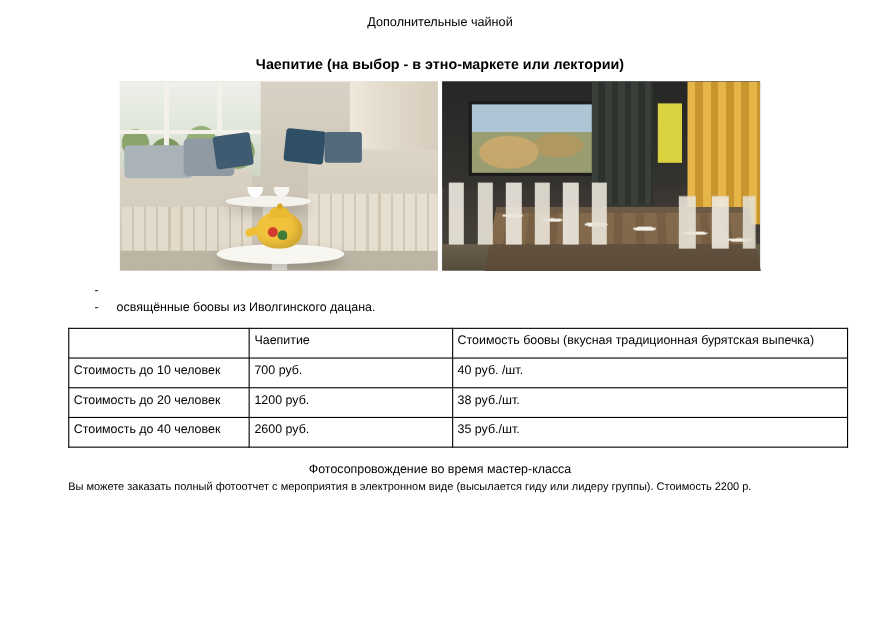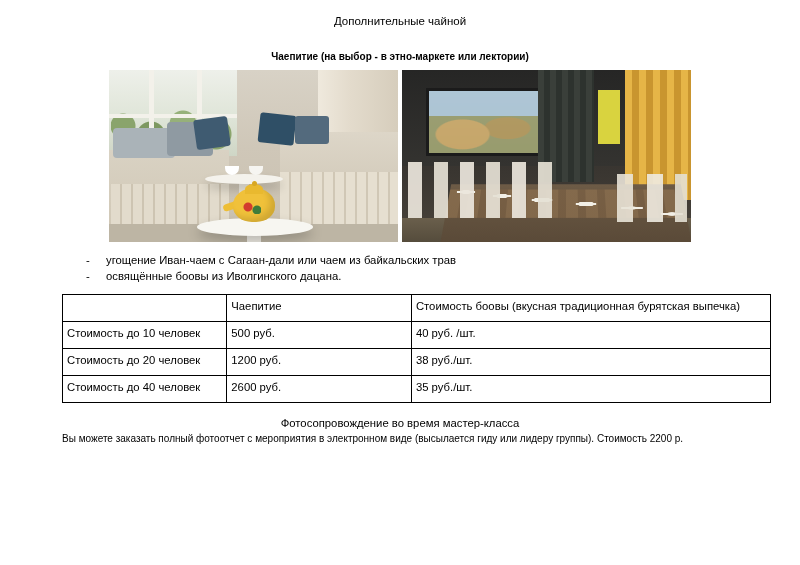--- a/index.html
+++ b/index.html
@@ -24,21 +24,21 @@
   }
   .doc-title {
     text-align: center;
     font-size: 11.5px;
     margin-top: 15px;
     margin-bottom: 0;
   }
   .section-heading {
     text-align: center;
     font-weight: bold;
-    font-size: 10px;
+    font-size: 13px;
     margin-top: 24px;
     margin-bottom: 8px;
   }
   .images-row {
     display: flex;
     justify-content: center;
     gap: 4px;
     margin-bottom: 10px;
   }
   .photo {
@@ -352,38 +352,37 @@
       <div class="p2-chairs"></div>
       <div class="p2-chairs-right"></div>
     </div>
 
   </div>
 
 
   <div class="bullets">
     <div class="bullet-row">
       <span class="bullet-dash">-</span>
-      <span>угощение Иван-чаем с Сагаан-дали или чаем из байкальских трав</span>
     </div>
     <div class="bullet-row">
       <span class="bullet-dash">-</span>
       <span>освящённые боовы из Иволгинского дацана.</span>
     </div>
   </div>
 
   <table class="price">
     <tbody>
       <tr>
         <td class="col1"></td>
         <td class="col2">Чаепитие</td>
         <td class="col3">Стоимость боовы (вкусная традиционная бурятская выпечка)</td>
       </tr>
       <tr>
         <td class="col1">Стоимость до 10 человек</td>
-        <td class="col2">500 руб.</td>
+        <td class="col2">700 руб.</td>
         <td class="col3">40 руб. /шт.</td>
       </tr>
       <tr>
         <td class="col1">Стоимость до 20 человек</td>
         <td class="col2">1200 руб.</td>
         <td class="col3">38 руб./шт.</td>
       </tr>
       <tr>
         <td class="col1">Стоимость до 40 человек</td>
         <td class="col2">2600 руб.</td>

